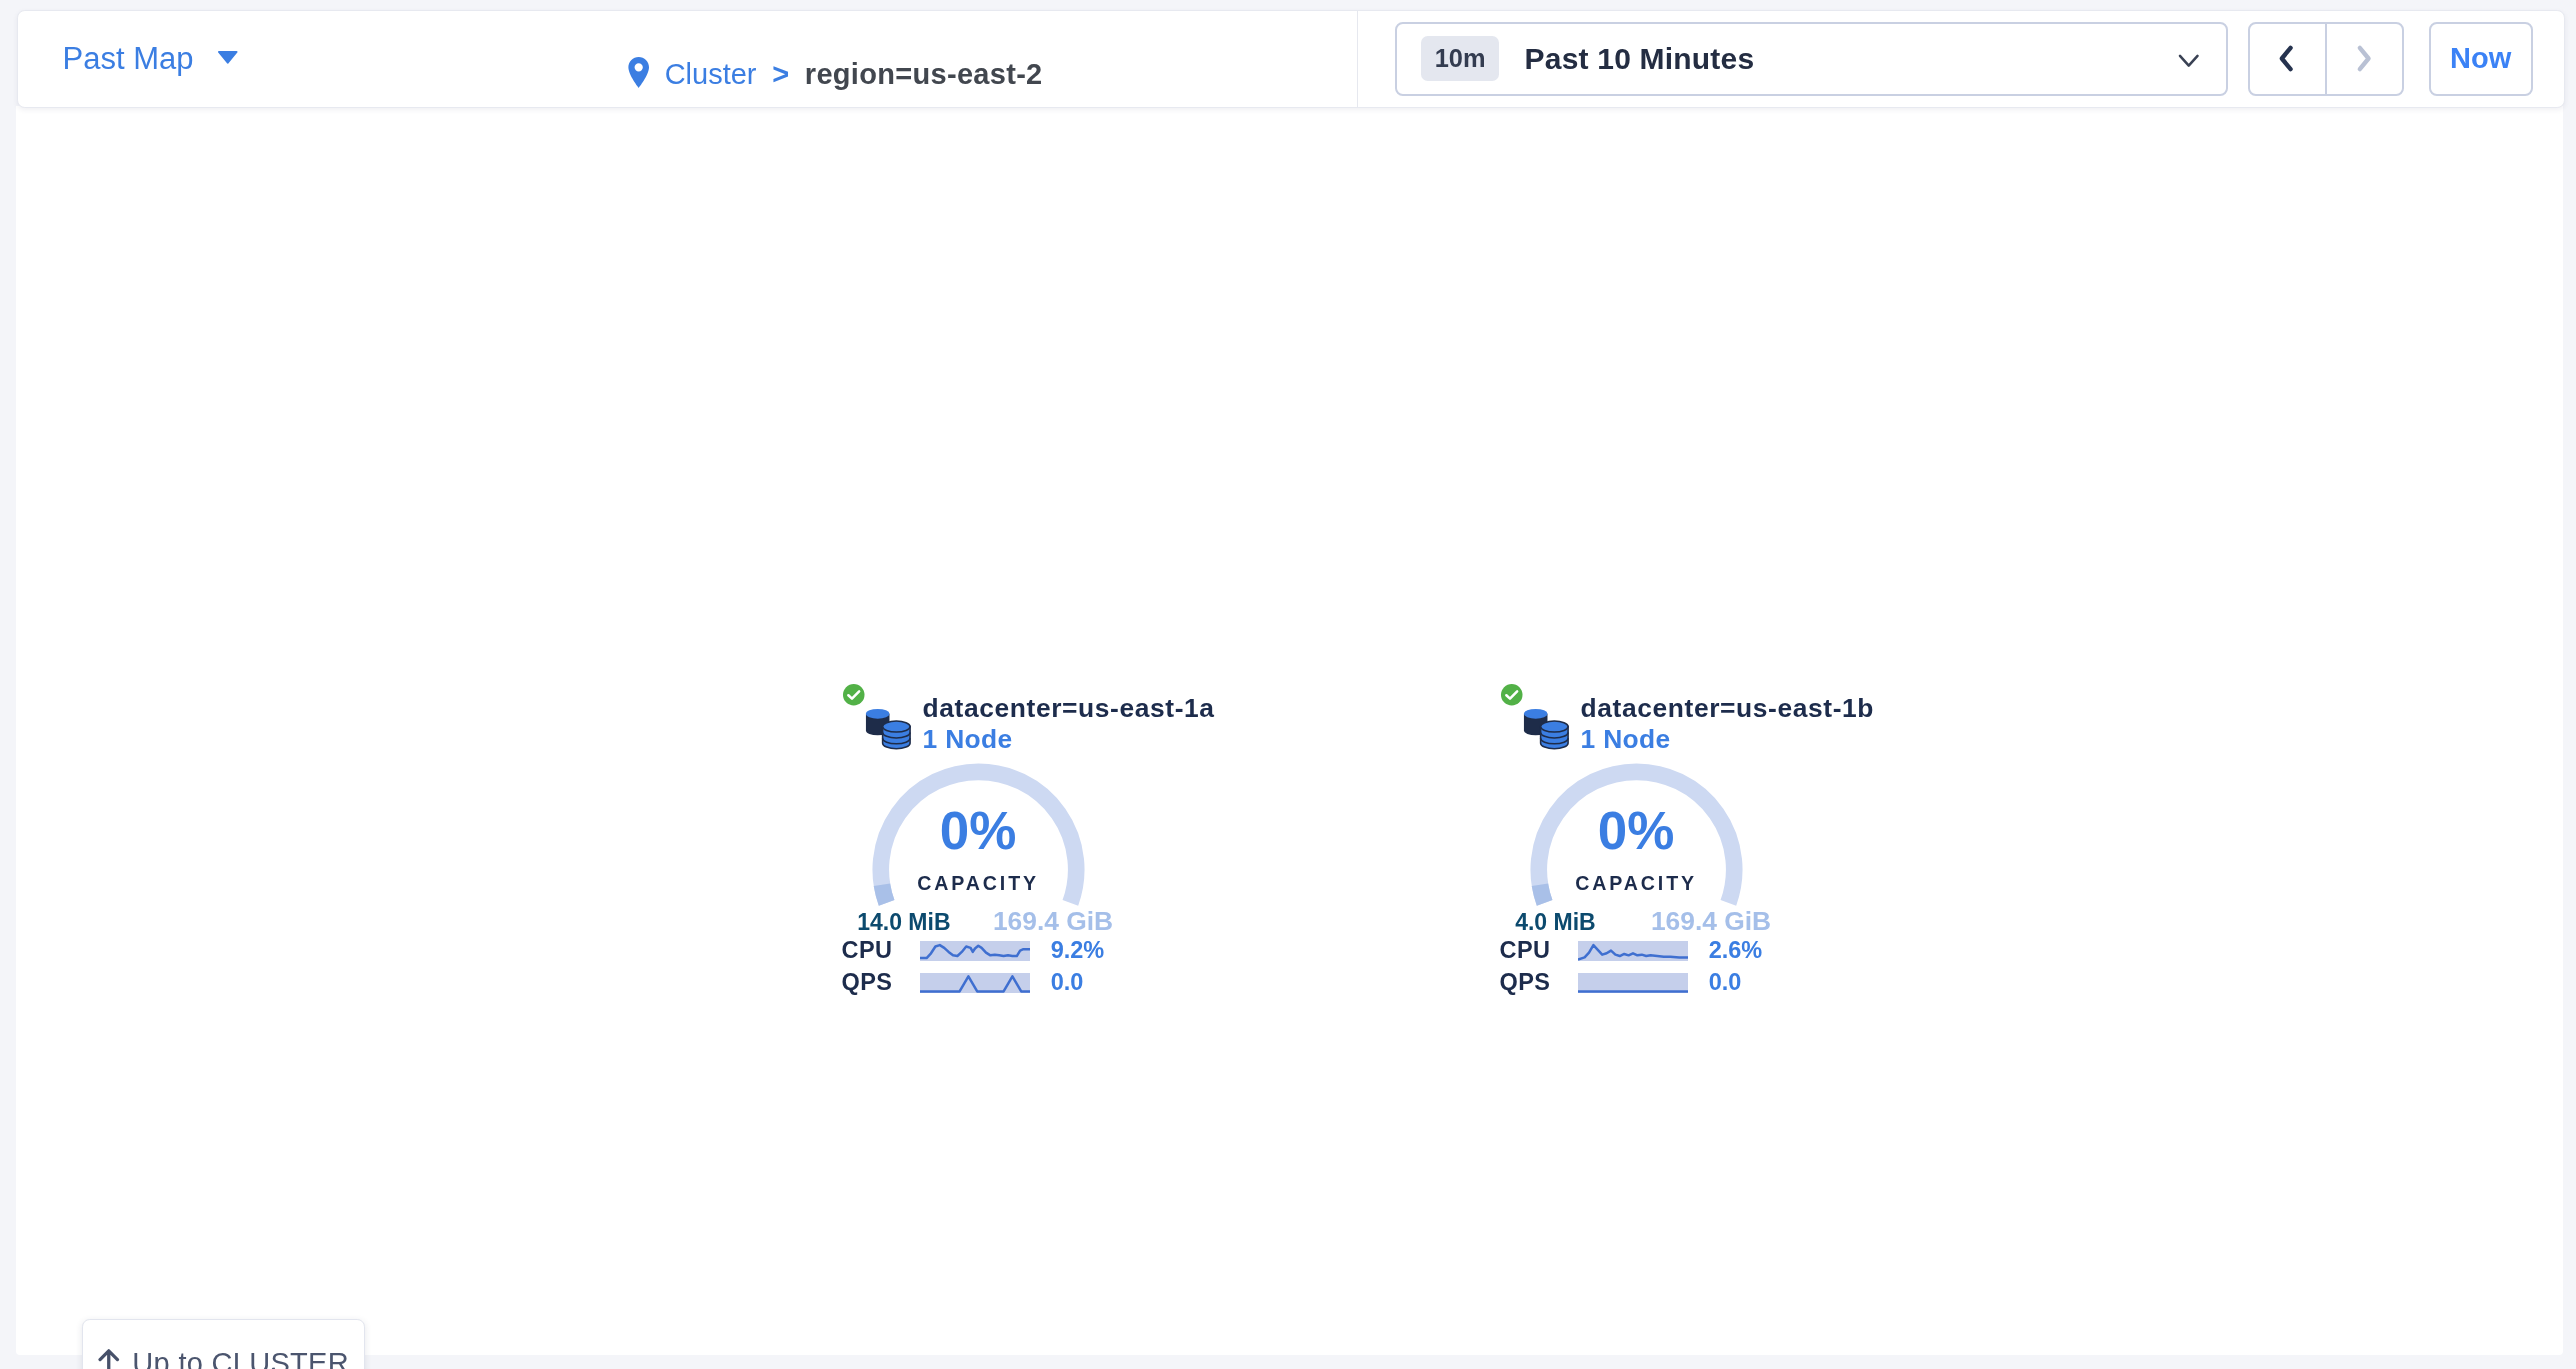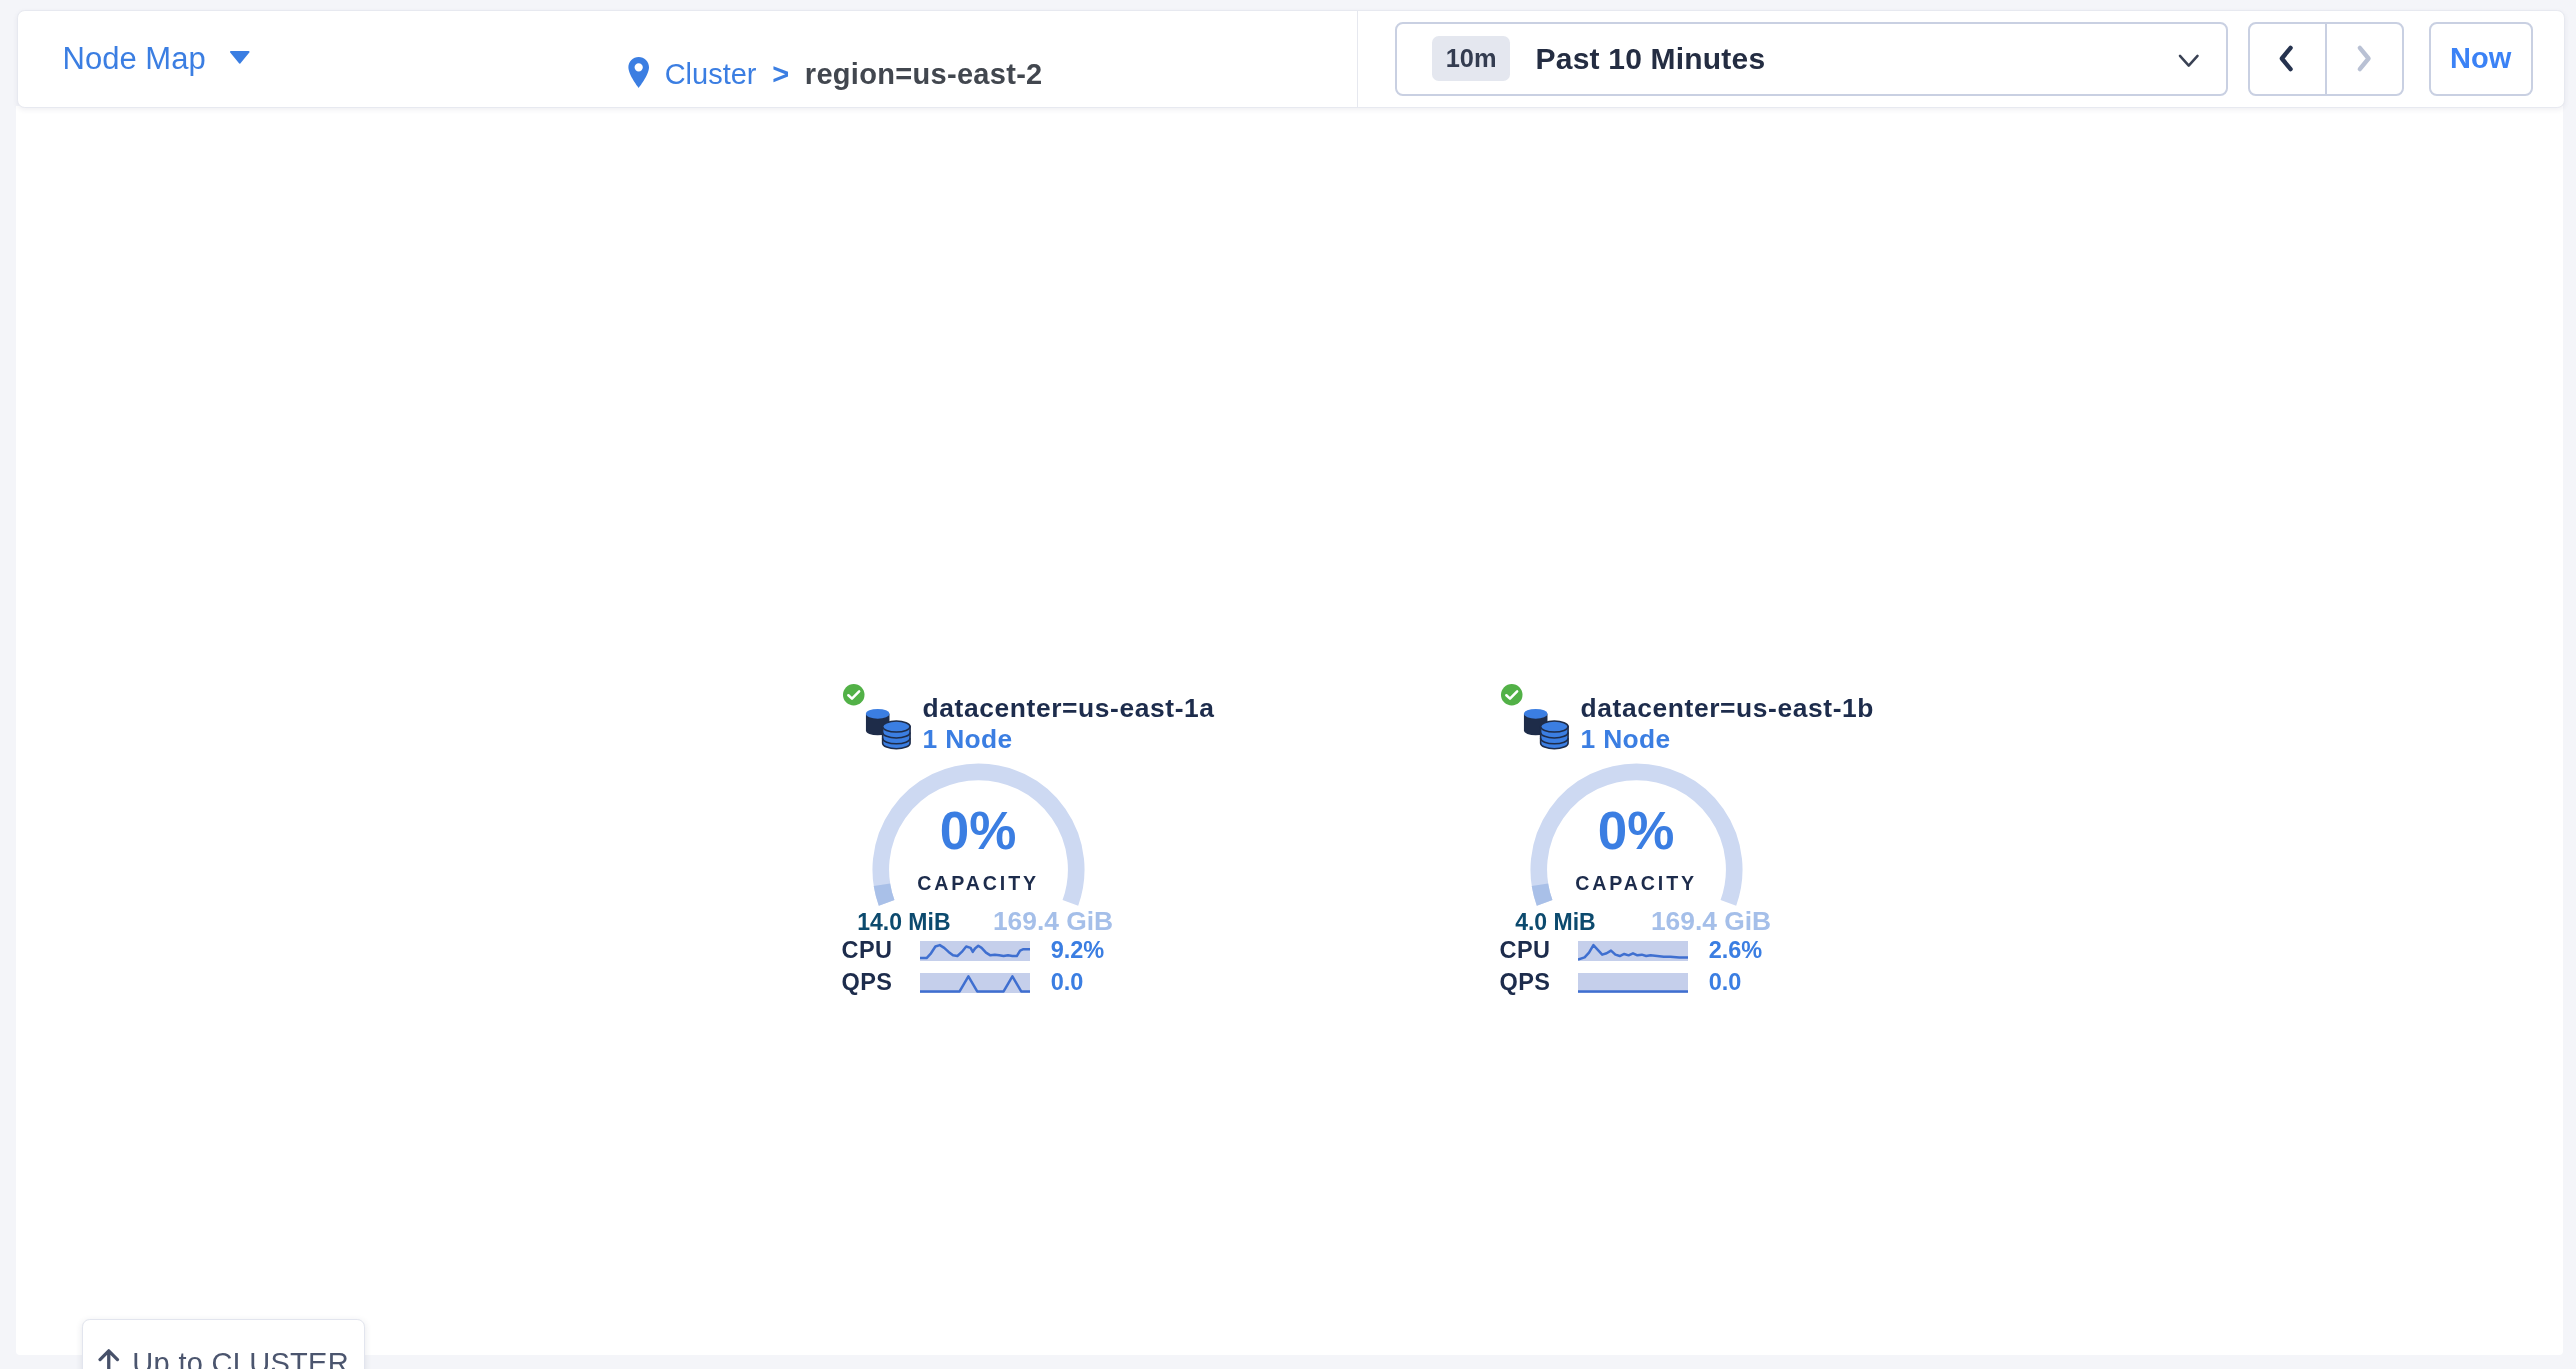--- a/index.html
+++ b/index.html
@@ -29,21 +29,21 @@
   }
   .breadcrumb .root{font-size:29px;font-weight:500;color:#3b7ee2;cursor:pointer;}
   .breadcrumb .sep{font-size:29px;font-weight:600;color:#3b7ee2;margin:0 2px;}
   .breadcrumb .current{font-size:29px;font-weight:600;color:#42474f;letter-spacing:0.3px;}
   .header-divider{
     position:absolute;left:1339px;top:0;width:1px;height:96px;background:#e6e8ef;
   }
   .time-select{
     position:absolute;left:1377px;top:10.8px;width:833px;height:74px;
     border:2px solid #c9d0e2;border-radius:7.8px;background:#fff;
-    display:flex;align-items:center;cursor:pointer;box-sizing:border-box;padding-left:11px;
+    display:flex;align-items:center;cursor:pointer;box-sizing:border-box;
   }
   .time-badge{
     margin-left:24.4px;background:#e4e7ef;border-radius:6.8px;
     padding:7.8px 13.7px;font-size:25.4px;font-weight:700;color:#333c50;
   }
   .time-label{margin-left:25.4px;font-size:30px;font-weight:600;color:#242d42;letter-spacing:0.2px;}
   .time-caret{position:absolute;right:25.4px;top:29px;}
   .nav-group{
     position:absolute;left:2230px;top:10.8px;width:156px;height:74px;
     border:2px solid #c9d0e2;border-radius:7.8px;background:#fff;
@@ -116,21 +116,21 @@
     cursor:pointer;box-sizing:border-box;
   }
   .up-btn .label{font-size:29px;font-weight:500;color:#4b556e;letter-spacing:0.3px;}
 </style>
 </head>
 <body>
 
 <div class="header-bar">
 
   <div class="view-selector">
-    <span class="label">Node Map</span>
+    <span class="label">Past Map</span>
     <span>
       <svg width="21.5" height="13.7" viewBox="0 0 22 14">
           <path d="M2 2 L11 13 L20 2 Z" fill="#3b7ee2" stroke="#3b7ee2" stroke-width="2" stroke-linejoin="round"></path>
         </svg>
     </span>
   </div>
 
   <div class="breadcrumb">
     <span>
       <svg width="25.4" height="33" viewBox="0 0 24 32">

